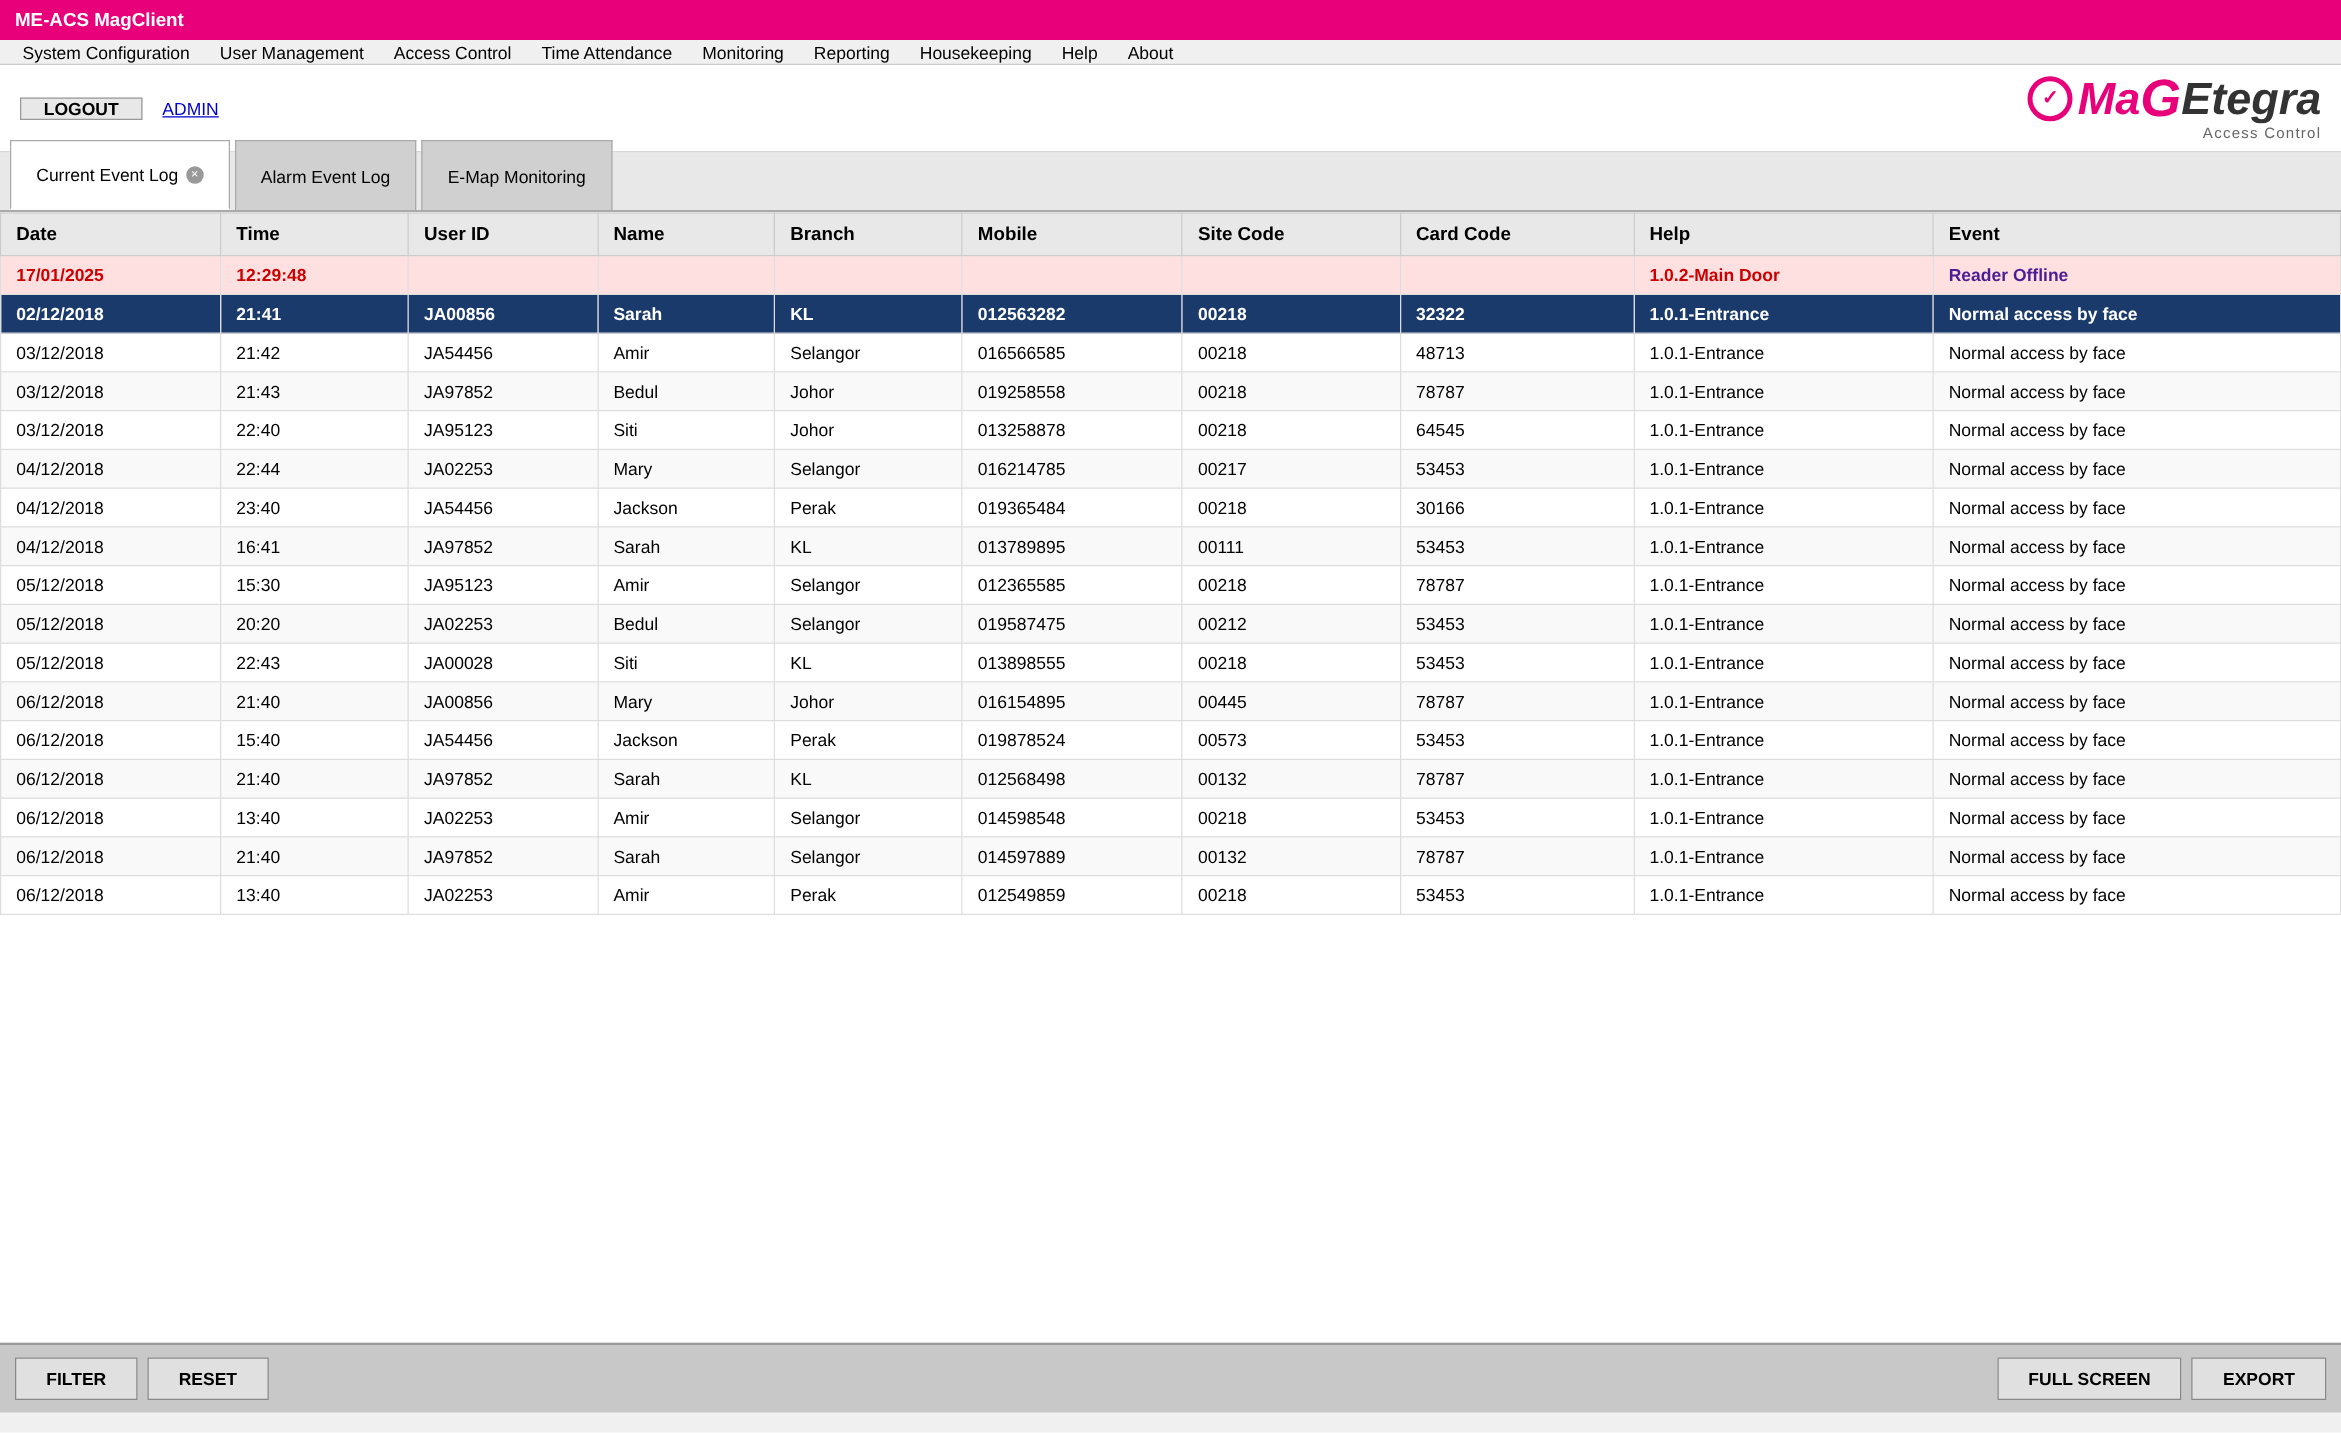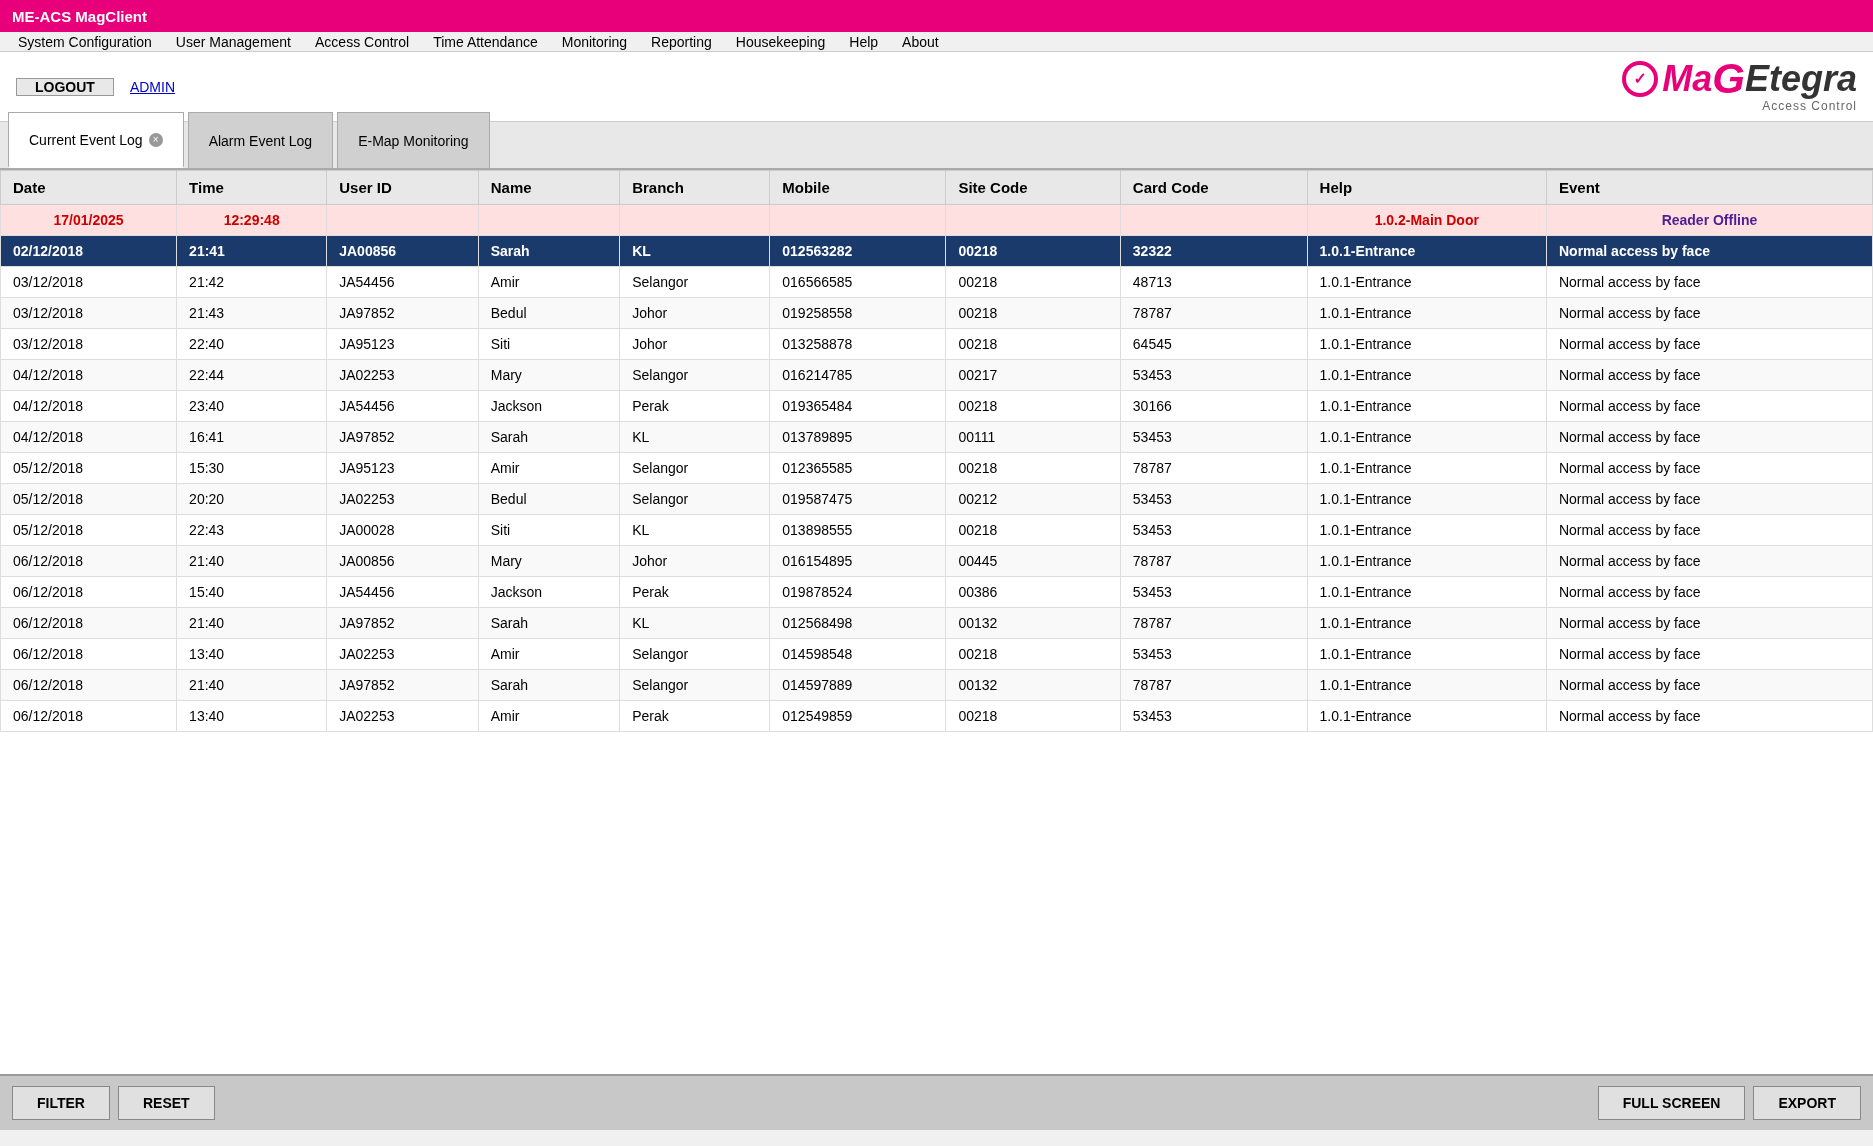--- a/index.html
+++ b/index.html
@@ -142,21 +142,21 @@
       font-size: 15px;
     }
     table tbody tr { background: #fff; }
     table tbody tr:nth-child(even) { background: #f9f9f9; }
     table tbody td {
       padding: 7px 12px;
       border: 1px solid #ddd;
       font-size: 14px;
     }
     
-    .alert-row { background: #ffe0e0 !important; text-align: center; }
+    .alert-row { background: #ffe0e0 !important; }
     .alert-row td { color: #cc0000; }
     .alert-row .date-cell { color: #cc0000; font-weight: bold; }
     .alert-row .time-cell { color: #cc0000; font-weight: bold; }
     .alert-row .door-cell { color: #cc0000; font-weight: bold; }
     .alert-row .event-cell { color: #4c1d95; font-weight: bold; }
     
     .selected-row { background: #1a3a6b !important; }
     .selected-row td { color: white !important; font-weight: bold; }
 
     
@@ -403,21 +403,21 @@
             <td>1.0.1-Entrance</td>
             <td>Normal access by face</td>
           </tr>
           <tr>
             <td>06/12/2018</td>
             <td>15:40</td>
             <td>JA54456</td>
             <td>Jackson</td>
             <td>Perak</td>
             <td>019878524</td>
-            <td>00386</td>
+            <td>00573</td>
             <td>53453</td>
             <td>1.0.1-Entrance</td>
             <td>Normal access by face</td>
           </tr>
           <tr>
             <td>06/12/2018</td>
             <td>21:40</td>
             <td>JA97852</td>
             <td>Sarah</td>
             <td>KL</td>

